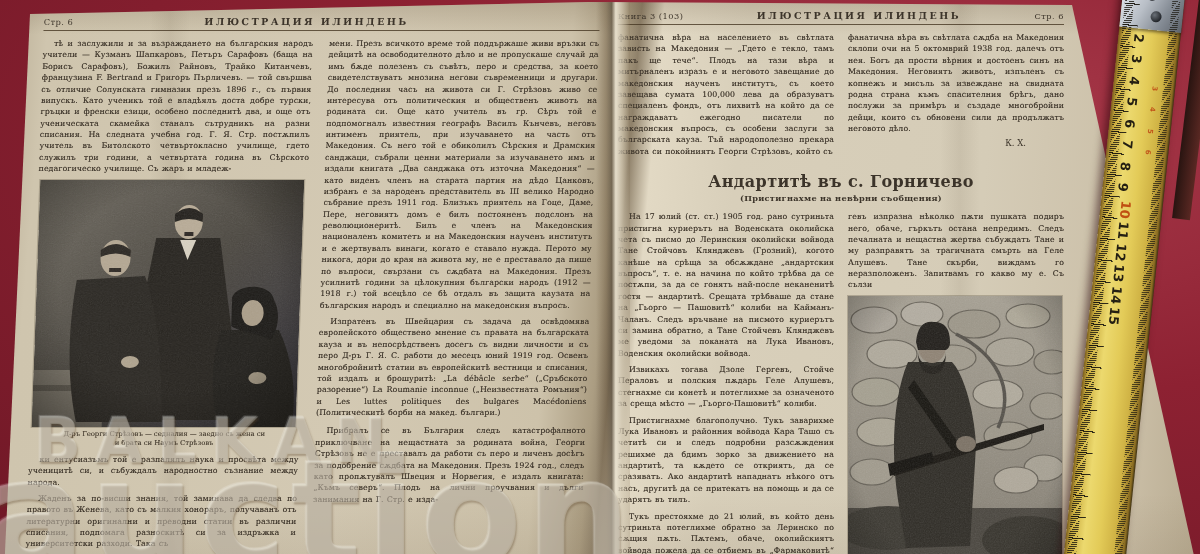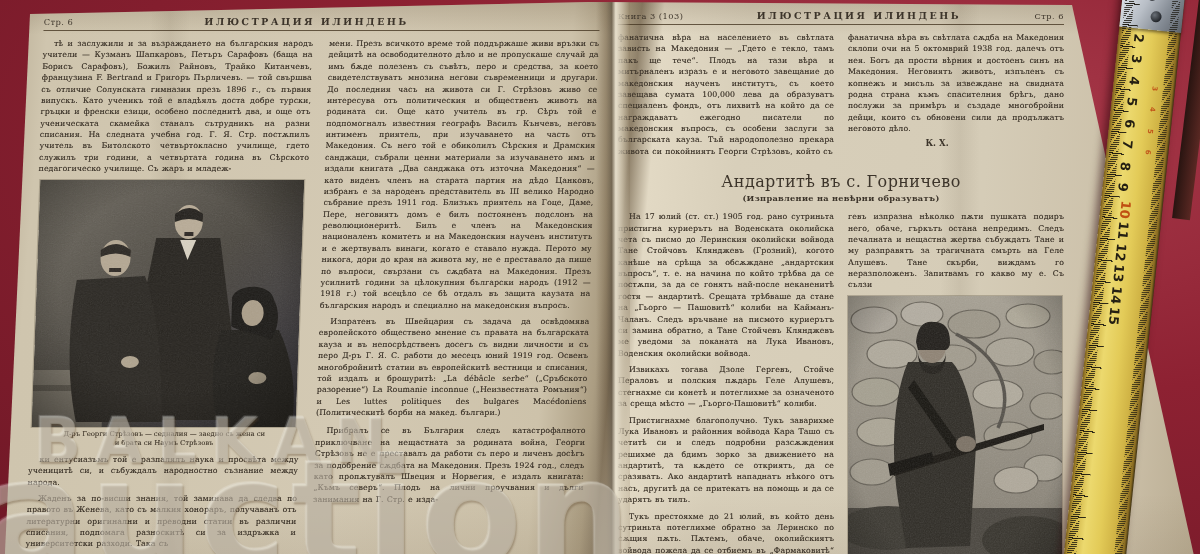--- a/index.html
+++ b/index.html
@@ -32,22 +32,22 @@
   .photo svg{display:block;width:100%;height:100%;}
   
   .lp{left:44px;top:16px;width:556px;height:560px;transform:skewX(-2deg);transform-origin:50% 0;}
   .lp .cols{gap:16px;}
   .lp .col{width:270px;}
   .lphoto{width:264px;height:247px;margin:3px 0 2px 2px;}
   
   .rp{left:618px;top:10px;width:446px;height:566px;}
   .rp .cols{gap:14px;}
   .rp .col{width:216px;}
-  .sig{font-size:8.5px;font-weight:bold;text-align:center;margin:4px 38px 0 0;}
-  .title{font-size:16px;font-weight:normal;text-align:center;margin:10px 0 2px 0;letter-spacing:0.4px;}
+  .sig{font-size:8.5px;font-weight:normal;text-align:right;margin:4px 38px 0 0;}
+  .title{font-size:16px;font-weight:bold;text-align:center;margin:10px 0 2px 0;letter-spacing:0.4px;}
   .subtitle{font-size:8.2px;font-weight:bold;text-align:center;margin:0 0 8px 0;letter-spacing:0.3px;}
   .rphoto{width:214px;height:292px;margin:2px 0 2px 0;}
   
   .tape{position:absolute;left:1124px;top:-16px;width:62px;height:640px;
         transform:rotate(6deg);transform-origin:31px 0;
         background:linear-gradient(90deg,#7a5d1c 0%, #c8ab3e 8%, #ecd96e 30%, #e3cb58 55%, #cfb244 80%, #8a6c22 96%, #3a2e10 100%);
         box-shadow:-4px 2px 8px rgba(40,5,10,0.55);}
   .tape .ticks-l{position:absolute;left:3px;top:0;width:9px;height:100%;
         background:repeating-linear-gradient(180deg, rgba(25,22,14,0.8) 0 0.8px, rgba(0,0,0,0) 0.8px 2.15px);}
   .tape .ticks-lc{position:absolute;left:3px;top:0;width:15px;height:100%;
@@ -162,21 +162,21 @@
       <div class="cols">
         <div class="col">
           <p class="t" style="text-indent:0">фанатична вѣра на населението въ свѣтлата зависть на Македония — „Гдето е текло, тамъ пакъ ще тече“. Плодъ на тази вѣра и митърналенъ изразъ е и неговото завещание до македонския наученъ институтъ, съ което завещава сумата 100,000 лева да образуватъ специаленъ фондъ, отъ лихвитѣ на който да се награждаватъ ежегодно писатели по македонския въпросъ, съ особени заслуги за българската кауза. Тъй народополезно прекара живота си покойниятъ Георги Стрѣзовъ, който съ</p>
         </div>
         <div class="col">
           <p class="t" style="text-indent:0;margin-bottom:0">фанатична вѣра въ свѣтлата сѫдба на Македония склопи очи на 5 октомврий 1938 год. далечъ отъ нея. Богъ да прости вѣрния и достоенъ синъ на Македония. Неговиятъ животъ, изпъленъ съ копнежъ и мисъль за извеждане на свидната родна страна къмъ спасителния брѣгъ, дано послужи за примѣръ и създаде многобройни дейци, които съ обновени сили да продължатъ неговото дѣло.</p>
           <div class="sig">К. Х.</div>
         </div>
       </div>
       <div class="title">Андартитѣ въ с. Горничево</div>
-      <div class="subtitle">(Изправление на невѣрни образуватъ)</div>
+      <div class="subtitle">(Пристигнахме на невѣрни съобщения)</div>
       <div class="cols">
         <div class="col">
           <p class="t">На 17 юлий (ст. ст.) 1905 год. рано сутриньта пристигна куриерътъ на Воденската околийска чета съ писмо до Леринския околийски войвода Тане Стойчовъ Клянджевъ (Грозний), когото канѣше на срѣща за обсѫждане „андартския въпросъ“, т. е. на начина по който трѣбва да се постѫпи, за да се гонятъ най-после неканенитѣ гостя — андартитѣ. Срещата трѣбваше да стане на „Гьорго — Пашовитѣ“ колиби на Кайманъ-Чаланъ. Следъ връчване на писмото куриерътъ си замина обратно, а Тане Стойчевъ Клянджевъ ме уведоми за поканата на Лука Ивановъ, Воденския околийски войвода.</p>
           <p class="t">Извикахъ тогава Дзоле Гергевъ, Стойче Пераловъ и полския пѫдарь Геле Алушевъ, стегнахме си конетѣ и потеглихме за означеното за среща мѣсто — „Гьорго-Пашовитѣ“ колиби.</p>
           <p class="t">Пристигнахме благополучно. Тукъ заварихме Лука Ивановъ и районния войвода Кара Ташо съ четитѣ си и следъ подробни разсѫждения решихме да бдимъ зорко за движението на андартитѣ, та кѫдето се откриятъ, да се сразяватъ. Ако андартитѣ нападнатъ нѣкого отъ насъ, другитѣ да се притекатъ на помощь и да се ударятъ въ тилъ.</p>
           <p class="t">Тукъ престояхме до 21 юлий, въ който день сутриньта потеглихме обратно за Леринско по сѫщия пѫть. Пѫтемъ, обаче, околийскиятъ войвода пожела да се отбиемъ въ „Фармаковитѣ“ мандри. Времената бидейки несигурни — фармакови бѣха гъркомани — та имаше опасность да се натъкнемъ на нѣкоя скрита силна андартска чета и да бѫдемъ всички избити — азъ се противопоставихъ, но Тане Стойчевъ настоя силно и се отправихме за мандритѣ. Заваренитѣ тамъ мандраджии разпитахме за движението на гръцкитѣ чети. Казаха ни, че не сѫ забелязали никакво тѣхно движение. Тукъ заварихме работника Гьорги Гулевъ родомъ отъ с. Чеганъ. Вечерьта него поставихме за часовой съ порѫчка да ни съобщи всичко, каквото забележи. Къмъ зори той забелязалъ, че се е задало нѣкакво въорѫжено лице съ формата на андартинъ и съобщилъ това на Дзоле</p>
         </div>
         <div class="col">
           <p class="t" style="text-indent:0">гевъ изпразна нѣколко пѫти пушката подиръ него, обаче, гъркътъ остана непредимъ. Следъ печалната и нещастна жертва събуждатъ Тане и му разправятъ за трагичната смърть на Геле Алушевъ. Тане скърби, виждамъ го неразположенъ. Запитвамъ го какво му е. Съ сълзи</p>
           <div class="photo rphoto">

